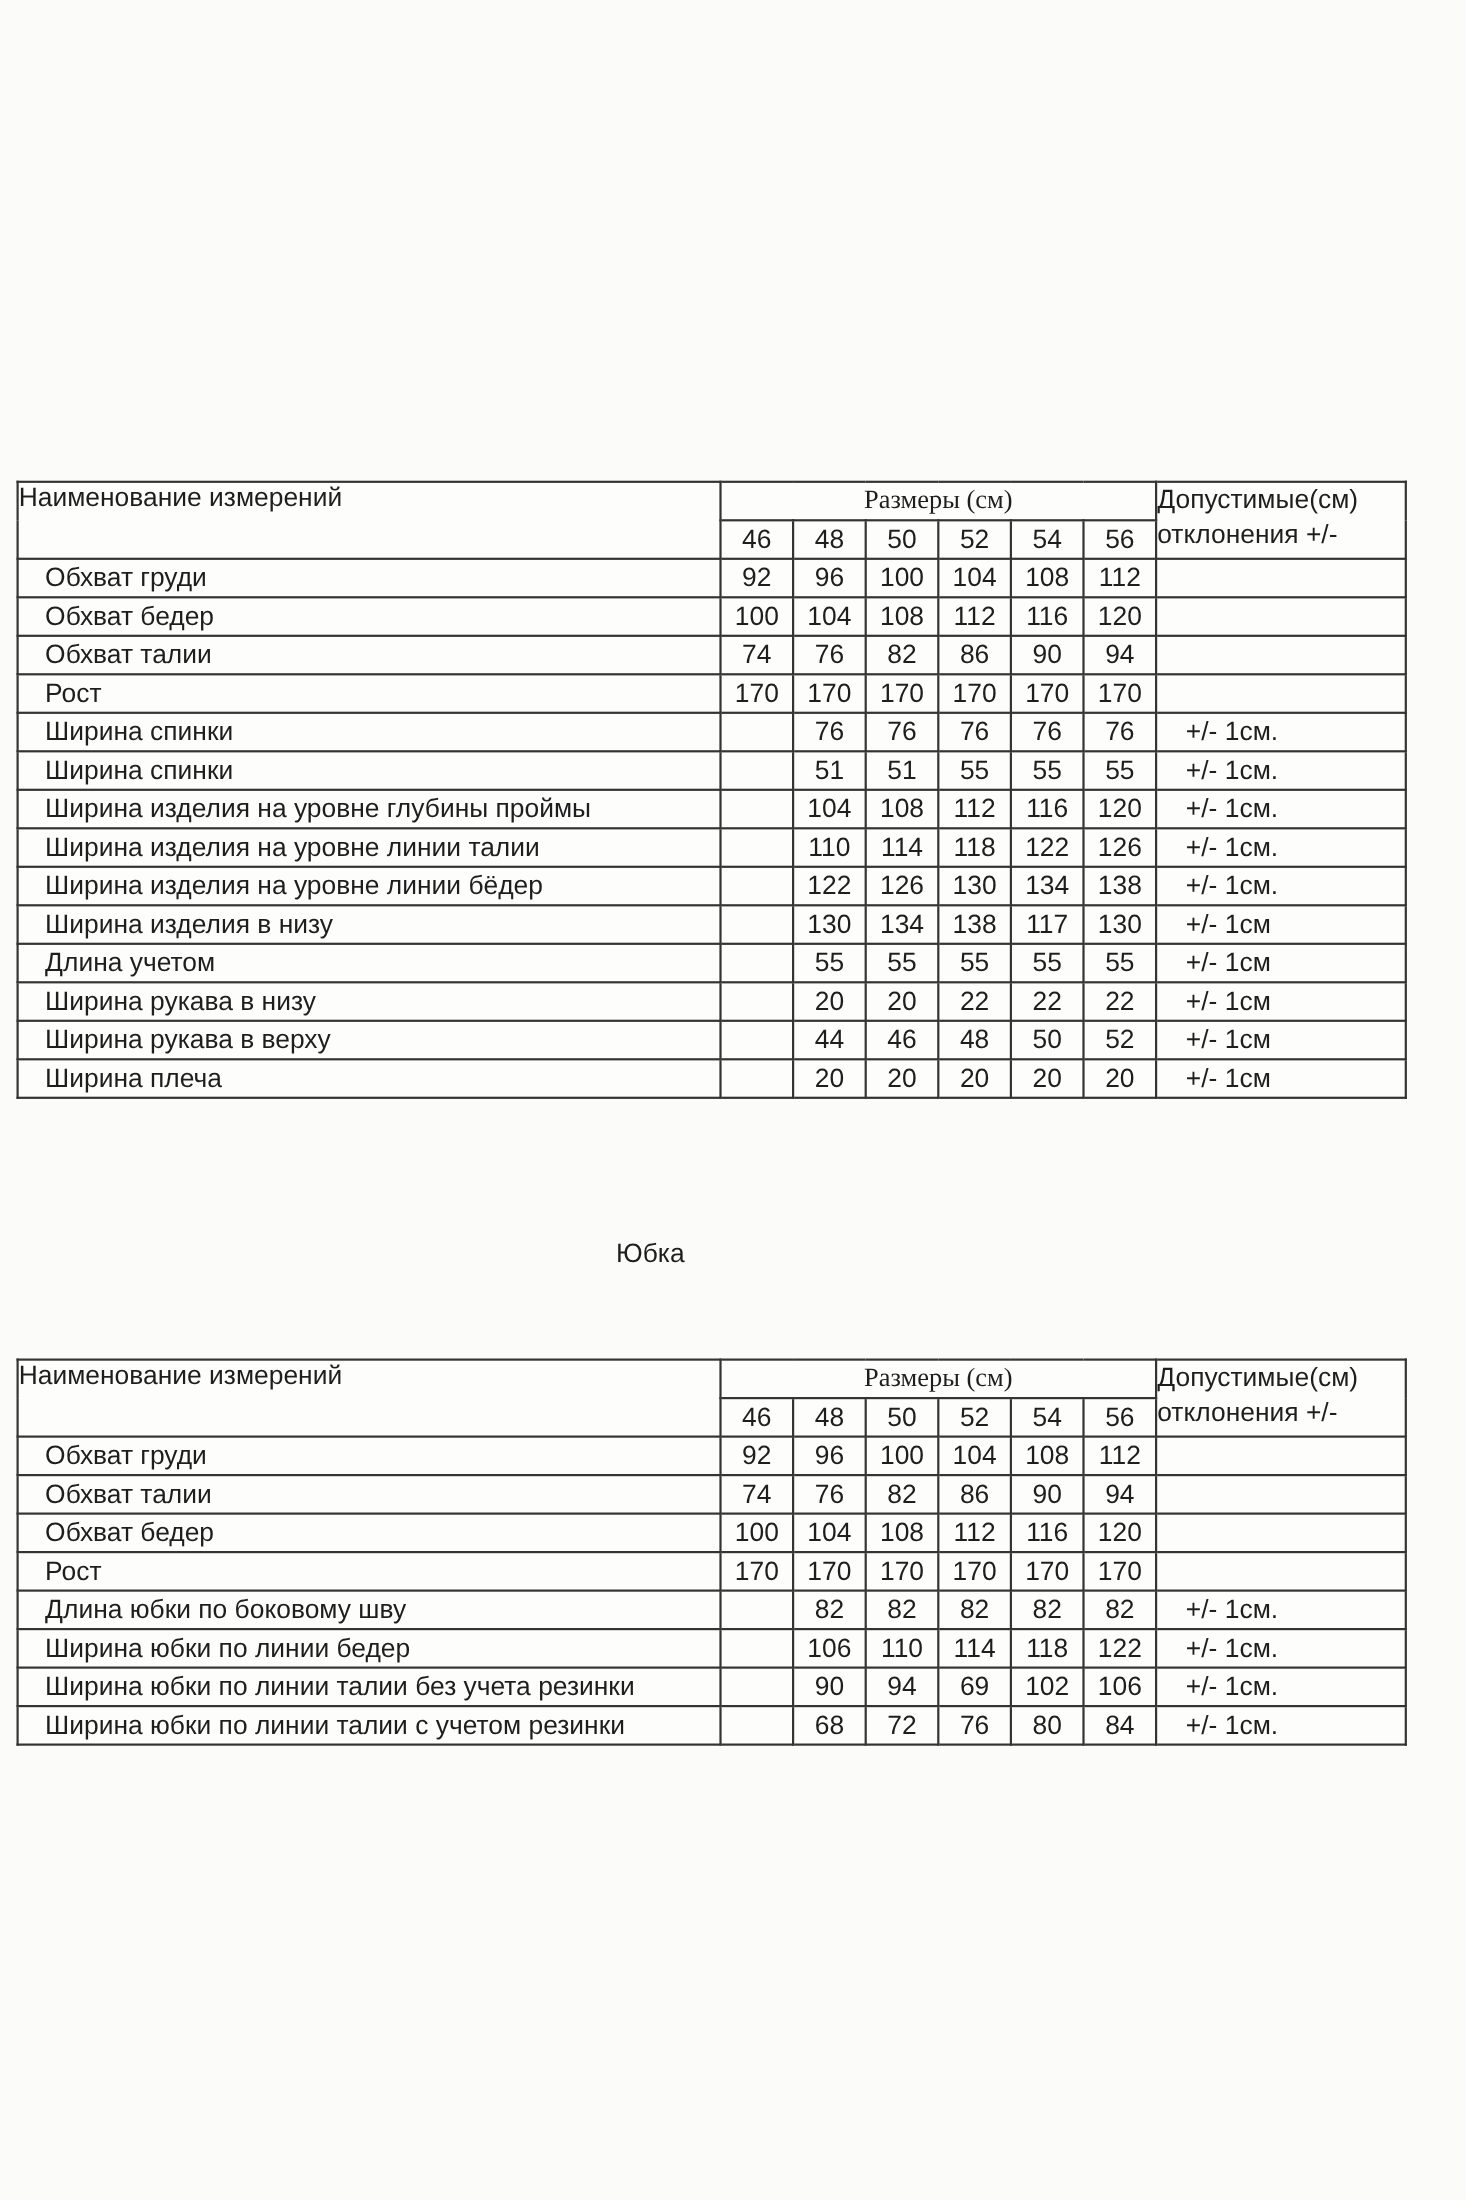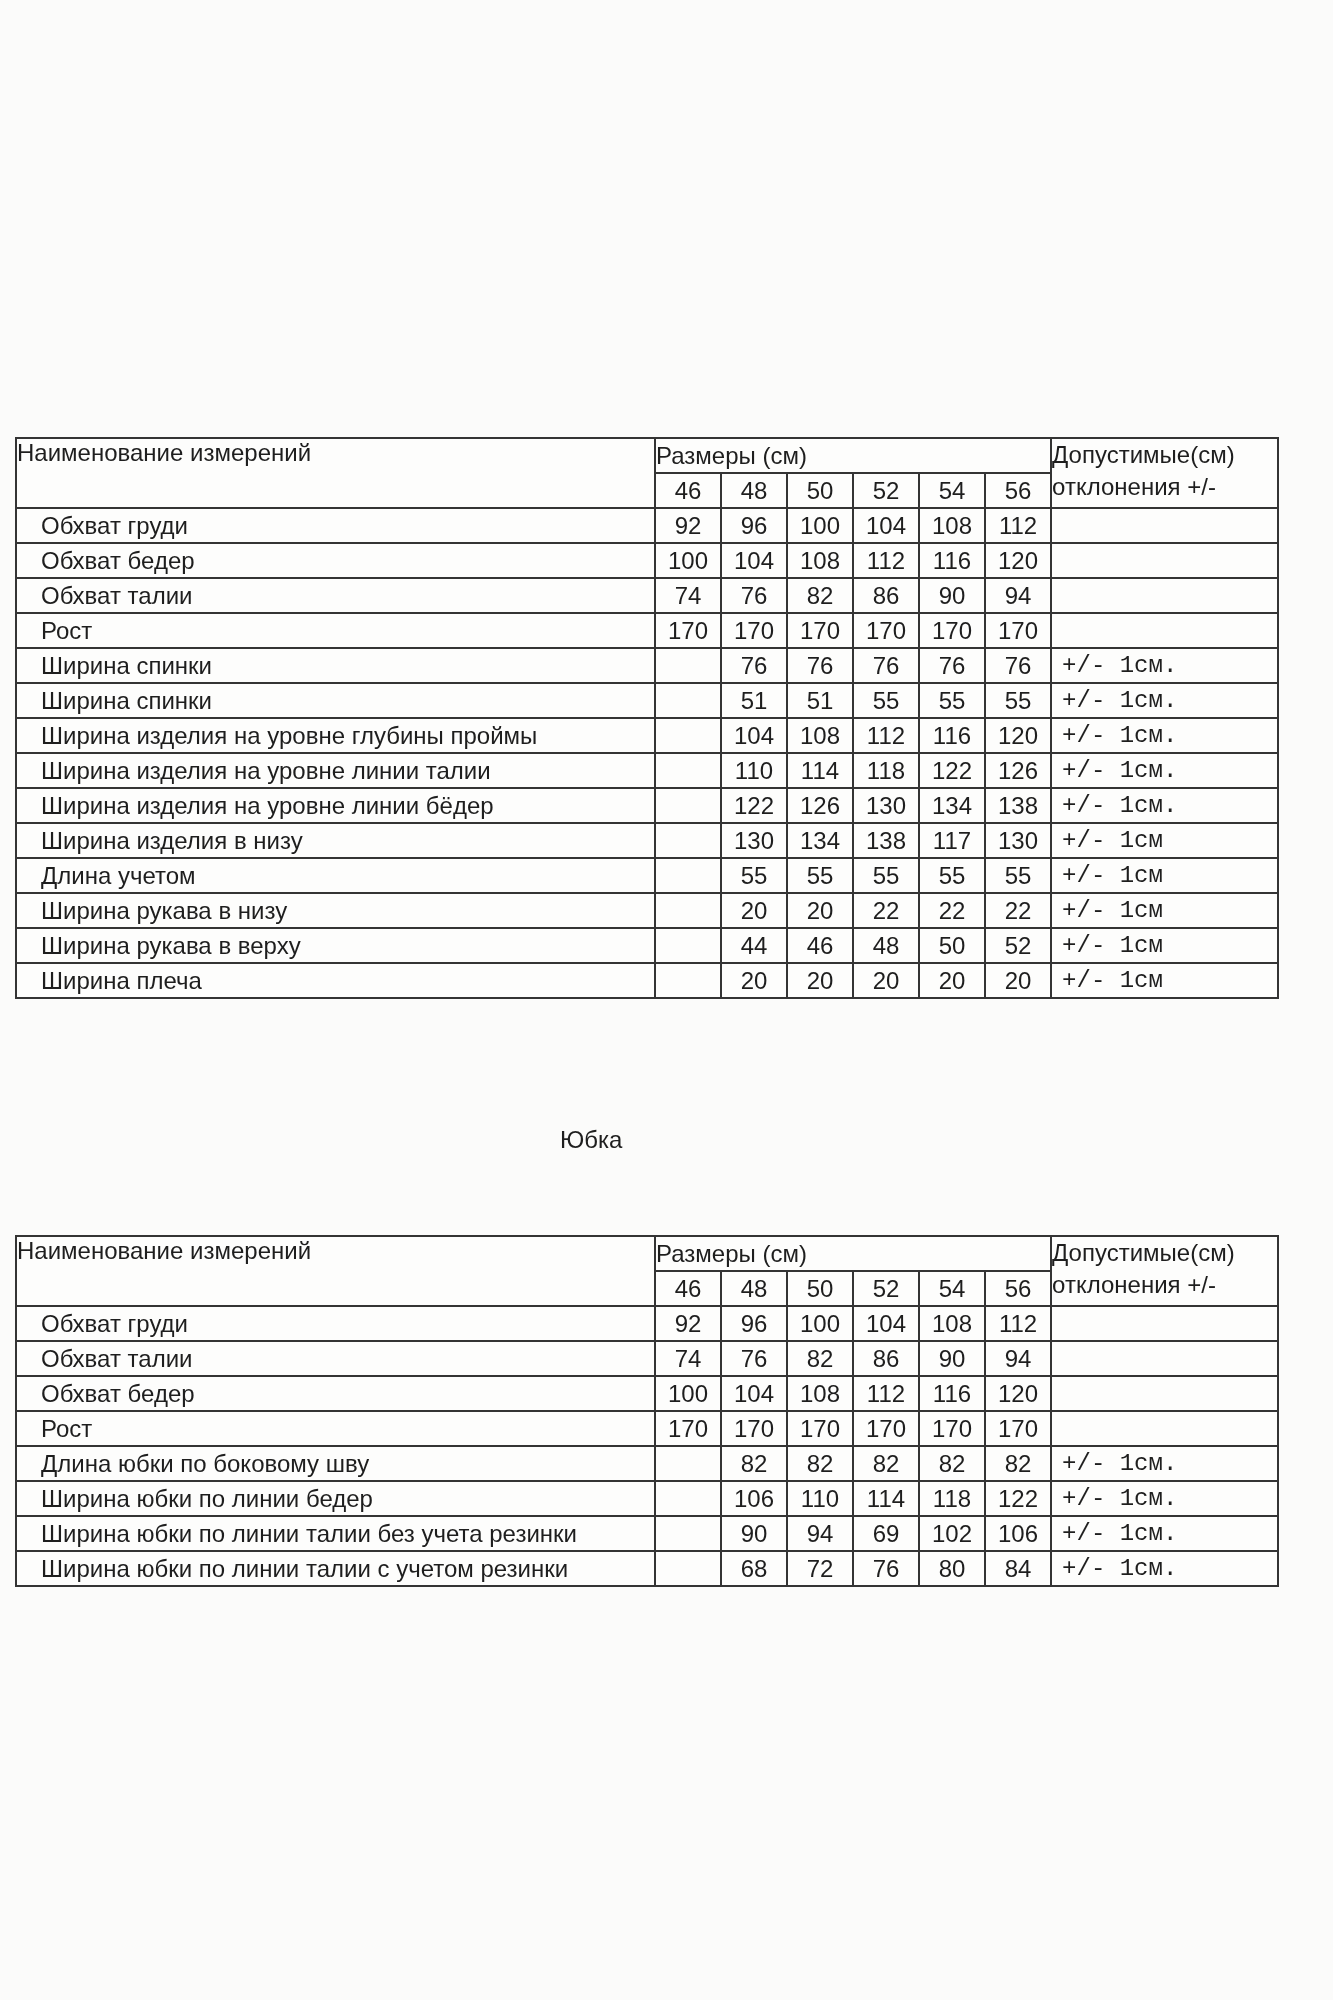--- a/index.html
+++ b/index.html
@@ -30,31 +30,31 @@
     height:33px;
     padding:0;
     overflow:hidden;
     white-space:nowrap;
   }
   .name-head{
     text-align:left;
     vertical-align:top;
     padding:3px 0 0 12px;
   }
-  .sizes-head{text-align:left;vertical-align:middle;}
+  .sizes-head{text-align:center;vertical-align:middle;font-family:Liberation Serif, serif;}
   .size-head{text-align:center;vertical-align:middle;}
   .tol-head{
     text-align:left;
     vertical-align:top;
     padding:2px 0 0 10px;
     line-height:32px;
   }
   td.label-cell{text-align:left;padding-left:24px;vertical-align:middle;}
   td.value-cell{text-align:center;vertical-align:middle;}
-  td.tolerance-cell{text-align:left;padding-left:10px;vertical-align:middle;font-family:Liberation Mono, monospace;}
+  td.tolerance-cell{text-align:left;padding-left:26px;vertical-align:middle;}
 
   .section-title{
     position:absolute;
     top:1126px;
     left:560px;
     width:280px;
     font-size:24px;
   }
 </style>
 </head>

